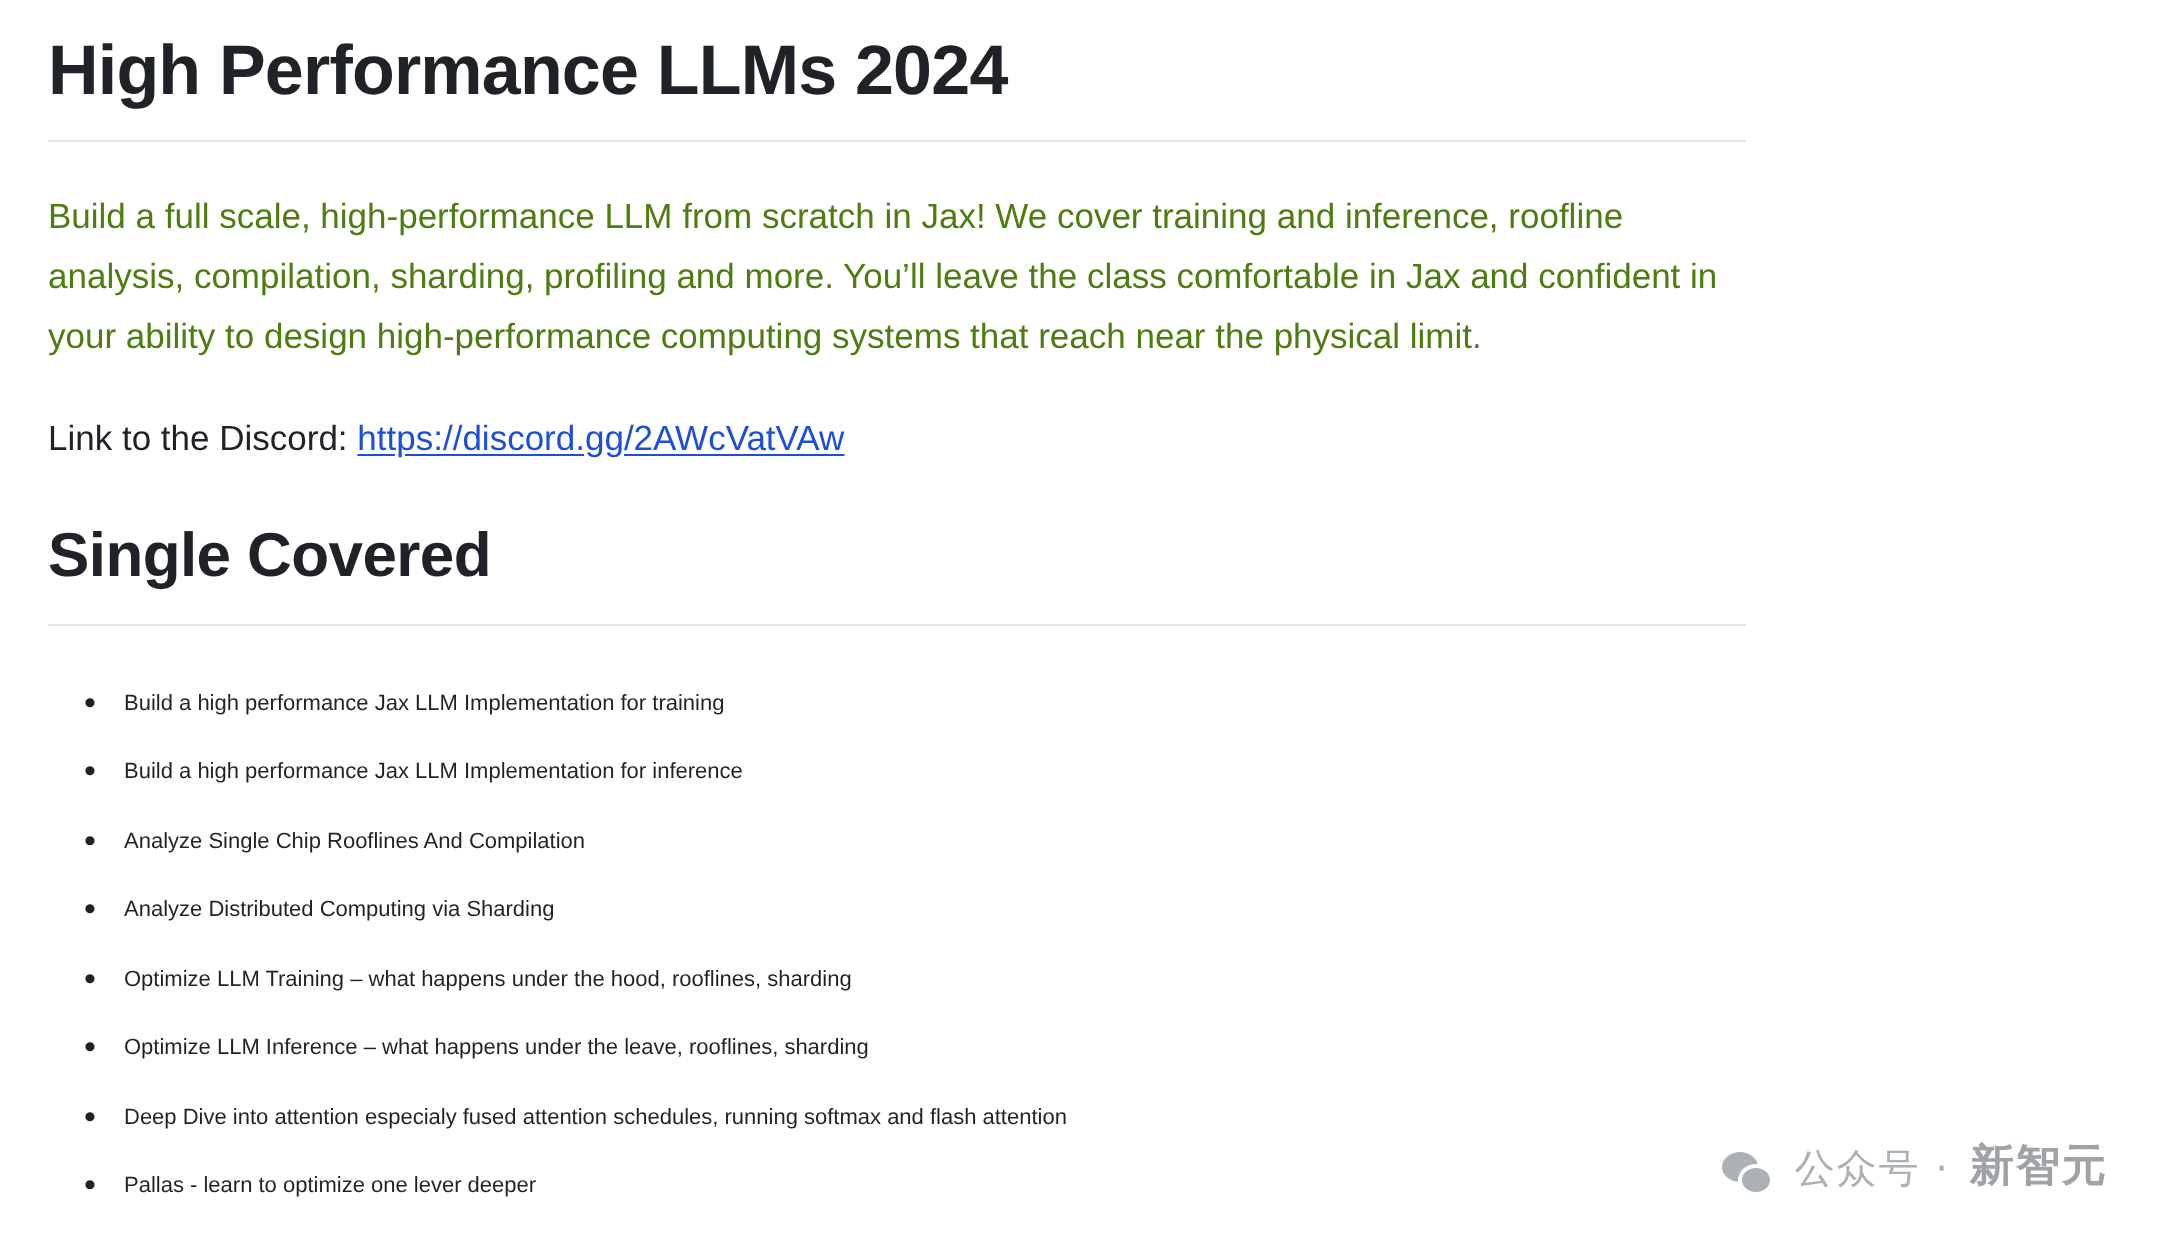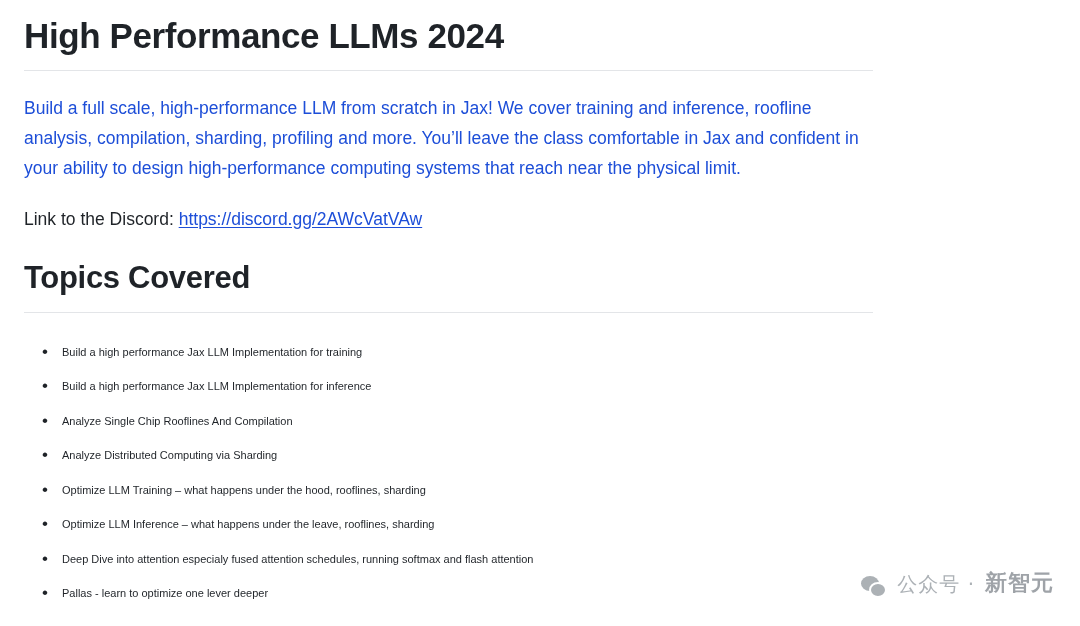--- a/index.html
+++ b/index.html
@@ -31,21 +31,21 @@
   .rule {
     border: 0;
     border-top: 1px solid #e3e5e8;
     margin: 0 0 22px 0;
     height: 0;
   }
   p.para {
     font-size: 17.5px;
     line-height: 30px;
     margin: 0 0 22px 0;
-    color: #1d4ed8;
+    color: #4d7c0f;
     max-width: 1020px;
   }
   p.link-line {
     font-size: 17.5px;
     line-height: 28px;
     margin: 0 0 26px 0;
   }
   a.discord-link {
     color: #1d4ed8;
     text-decoration: underline;
@@ -130,21 +130,21 @@
   <h1 class="title">High Performance LLMs 2024</h1>
   <hr class="rule">
 
   <p class="para">Build a full scale, high-performance LLM from scratch in Jax! We cover training and inference, roofline analysis, compilation, sharding, profiling and more. You’ll leave the class comfortable in Jax and confident in your ability to design high-performance computing systems that reach near the physical limit.</p>
 
   <p class="link-line">
     <span>Link to the Discord:</span>
     <a class="discord-link" href="#">https://discord.gg/2AWcVatVAw</a>
   </p>
 
-  <h2 class="subtitle">Topics Covered</h2>
+  <h2 class="subtitle">Single Covered</h2>
   <hr class="rule">
 
   <ul class="topics">
     <li>Build a high performance Jax LLM Implementation for training</li>
     <li>Build a high performance Jax LLM Implementation for inference</li>
     <li>Analyze Single Chip Rooflines And Compilation</li>
     <li>Analyze Distributed Computing via Sharding</li>
     <li>Optimize LLM Training – what happens under the hood, rooflines, sharding</li>
     <li>Optimize LLM Inference – what happens under the leave, rooflines, sharding</li>
     <li>Deep Dive into attention especialy fused attention schedules, running softmax and flash attention</li>

